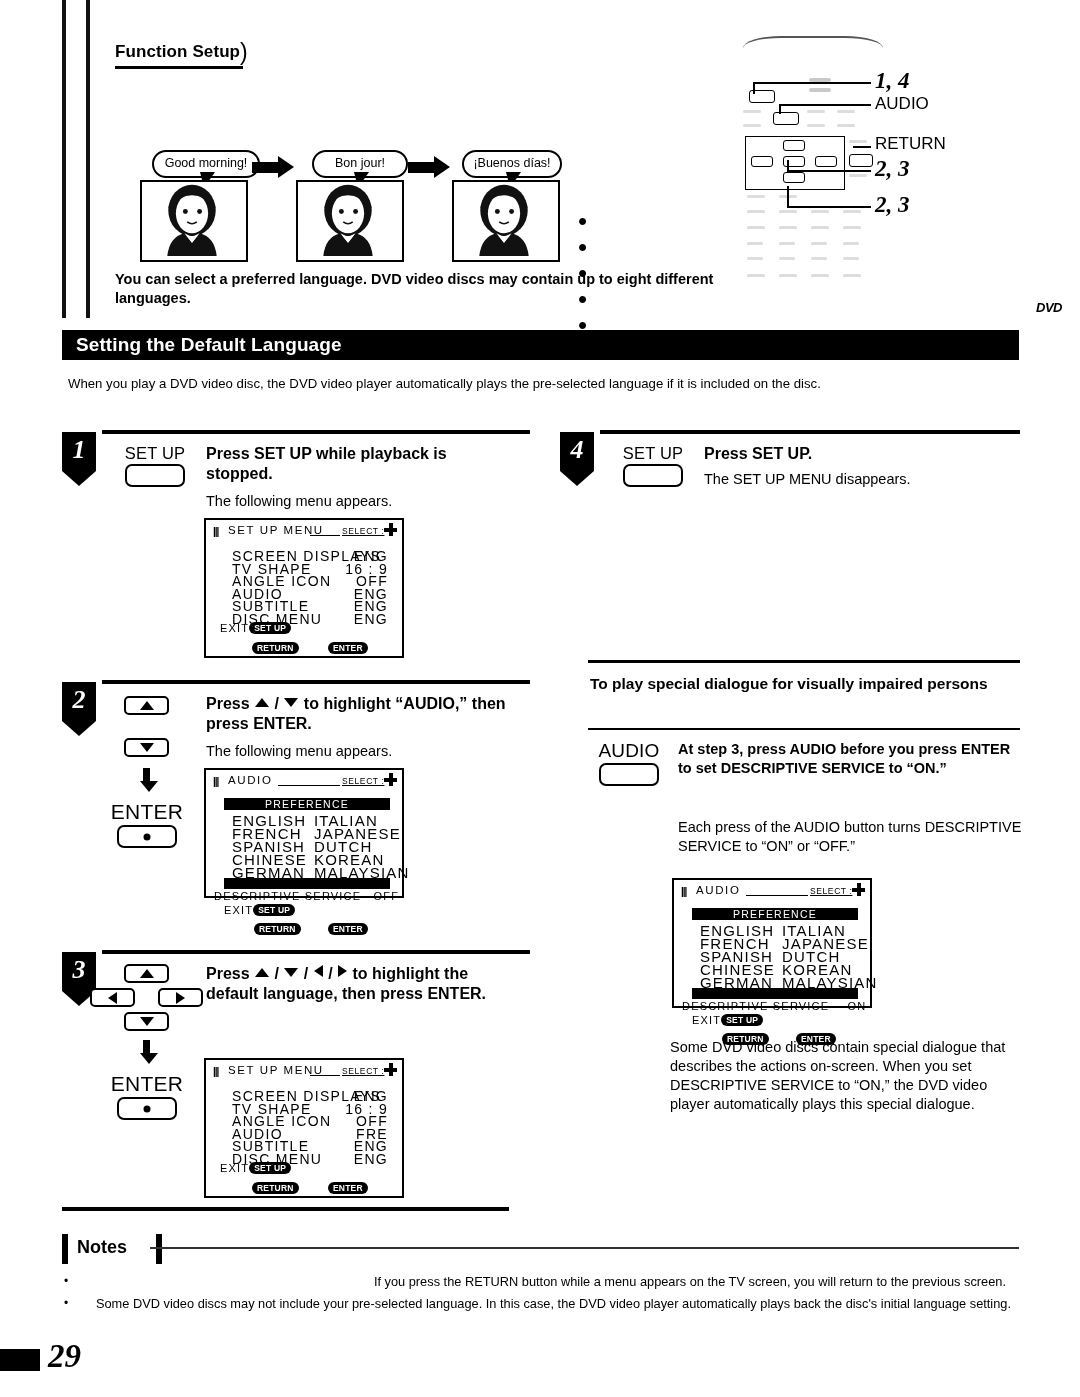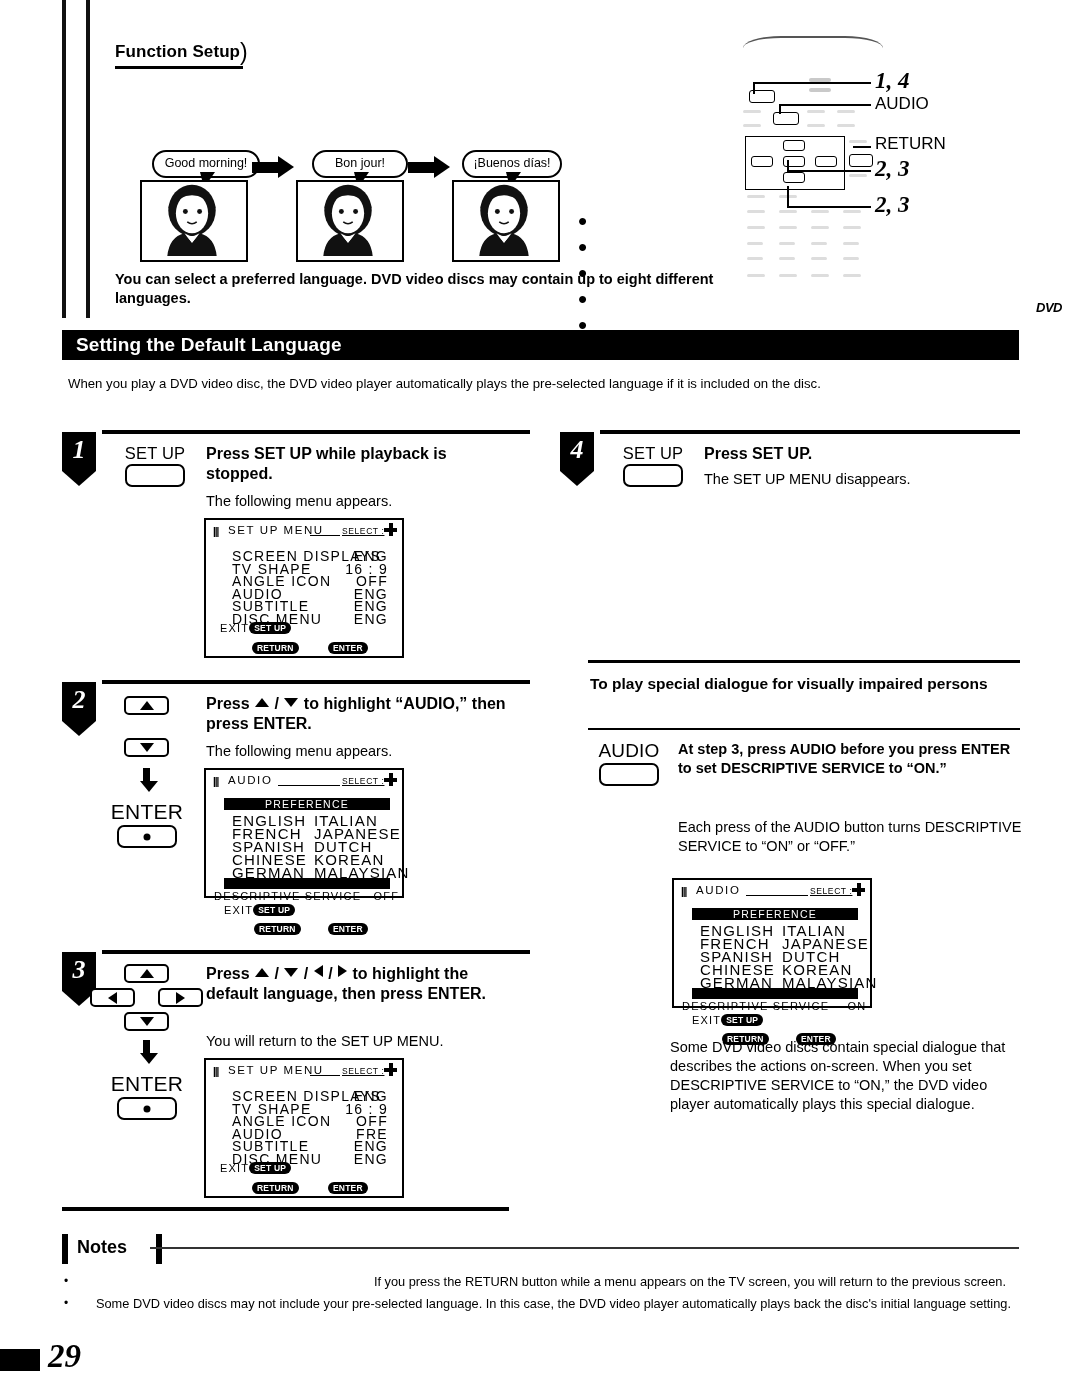--- a/index.html
+++ b/index.html
@@ -462,21 +462,20 @@
       <div class="downarrow" style="left:78px;top:90px;">
         <div class="sh"></div>
           <div class="hd"></div>
       </div>
       <div class="enter-word" style="position:absolute;left:42px;top:122px;width:86px;">ENTER</div>
       <div class="keycap enter" style="position:absolute;left:55px;top:146px;"></div>
 
       <div class="step-head" style="left:144px;top:14px;width:310px;">
         <span>Press </span><span class="tri tri-up inline-tri" style="display:inline-block;"></span> / <span class="tri tri-dn inline-tri" style="display:inline-block;"></span> / <span class="tri tri-lf inline-tri" style="display:inline-block;"></span> / <span class="tri tri-rt inline-tri" style="display:inline-block;"></span><span> to highlight the default language, then press ENTER.</span>
       </div>
-      <div class="step-sub" style="left:144px;top:82px;width:320px;">You will return to the SET UP MENU.</div>
 
       <div class="osd" style="left:142px;top:108px;width:200px;height:140px;">
         <div class="osd-top">
           <span class="osd-bars">|||</span>
           <span class="osd-title">SET UP MENU</span>
           <span class="osd-dash" style="left:104px;width:30px;"></span>
           <span class="osd-select" style="left:136px;">SELECT :</span>
           <span class="osd-cross" style="left:178px;"></span>
         </div>
         <div class="osd-row" style="top:8px;">

